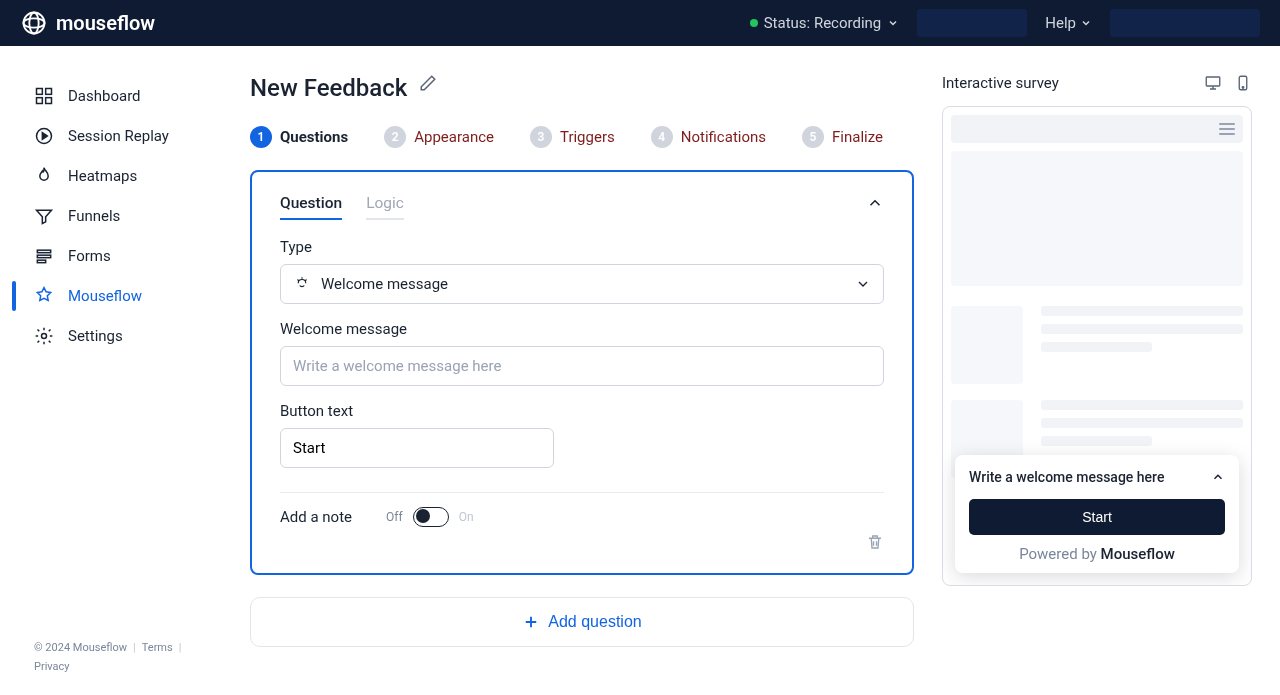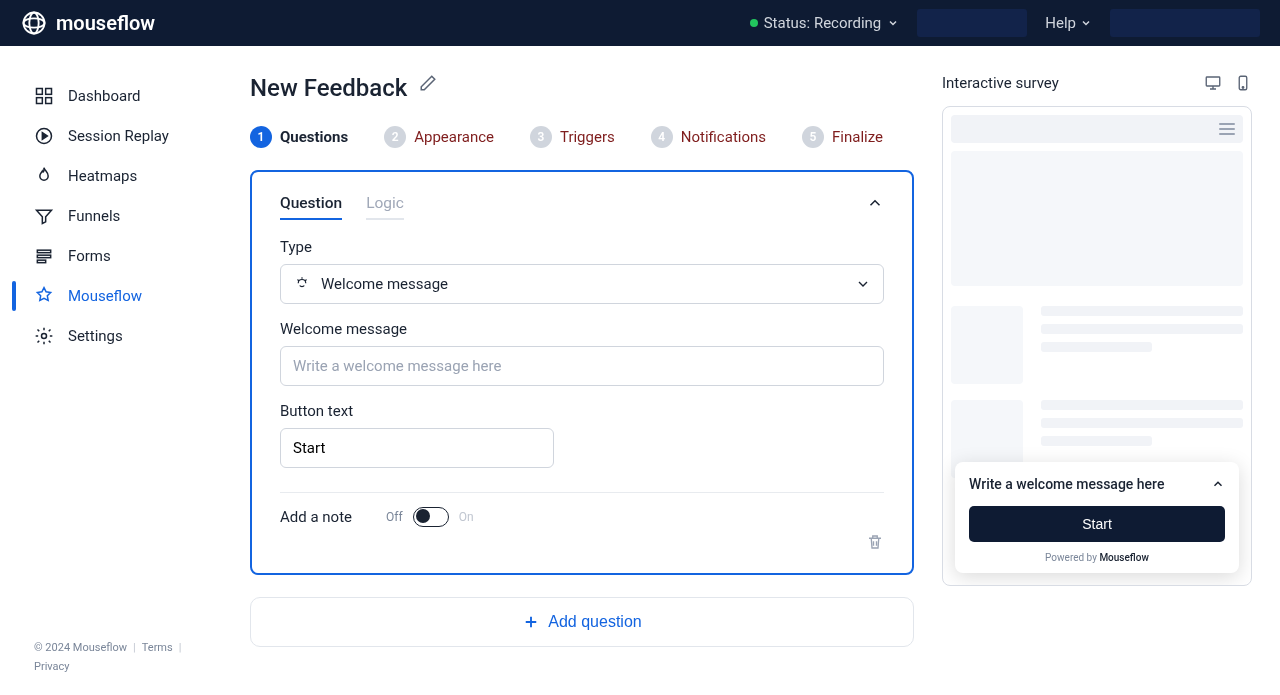--- a/index.html
+++ b/index.html
@@ -70,21 +70,21 @@
 .pf-hero { height: 135px; margin-bottom: 20px; }
 .pf-row { display: flex; gap: 18px; margin-bottom: 16px; }
 .pf-left { width: 72px; height: 78px; }
 .pf-lines { flex: 1; display: flex; flex-direction: column; gap: 8px; }
 .pf-line { height: 10px; background: #f1f3f7; border-radius: 3px; }
 .pf-line.short { width: 55%; }
 .preview-popup { position: absolute; bottom: 12px; left: 12px; right: 12px; background: #fff; border-radius: 8px; box-shadow: 0 4px 20px rgba(0,0,0,.15); padding: 14px 14px 10px 14px; }
 .pop-title { font-size: 14px; font-weight: 500; margin-bottom: 14px; display: flex; align-items: center; }
 .pop-collapse { margin-left: auto; width: 14px; height: 14px; }
 .pop-btn { width: 100%; height: 36px; background: #0e1b33; color: #fff; border: none; border-radius: 5px; font-size: 14px; font-weight: 500; cursor: pointer; }
-.pop-footer { text-align: center; margin-top: 10px; font-size: 10px; color: #7a8699; }
+.pop-footer { text-align: center; margin-top: 10px; font-size: 15px; color: #7a8699; }
 .pop-footer .brand { color: #1a2332; font-weight: 500; }
 .pop-disclaimer { font-size: 9px; color: #9aa3b3; text-align: center; margin-top: 4px; line-height: 1.3; }
 </style>
 </head>
 <body>
 
 <div class="topbar">
   <div class="logo-area">
     <svg class="logo-icon" viewBox="0 0 24 24" fill="none" stroke="#fff" stroke-width="1.6">
       <circle cx="12" cy="12" r="9"></circle>

